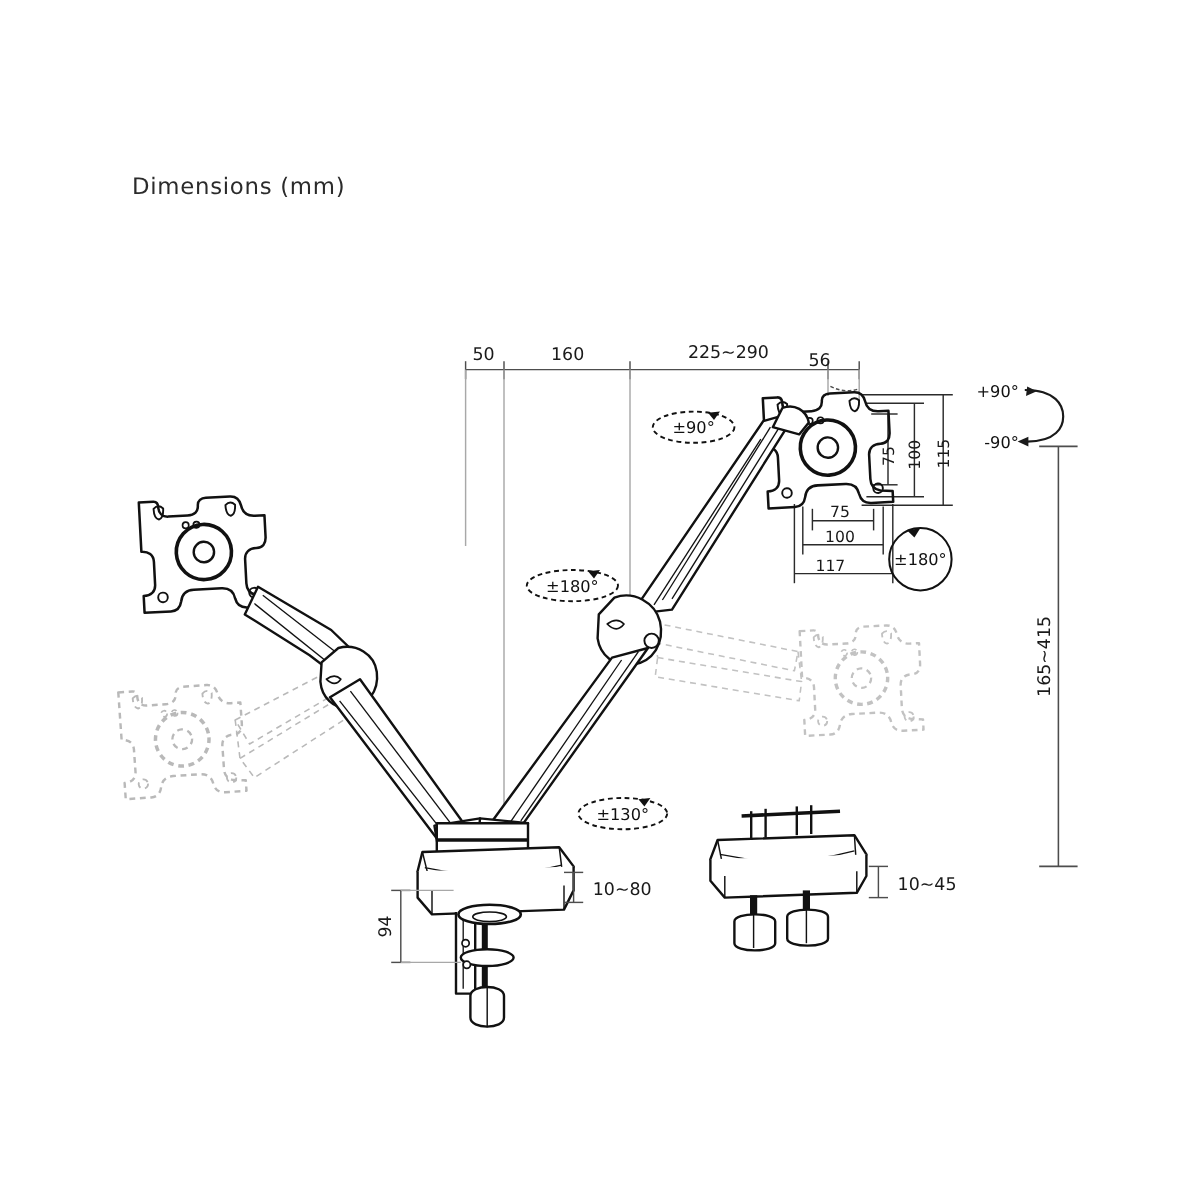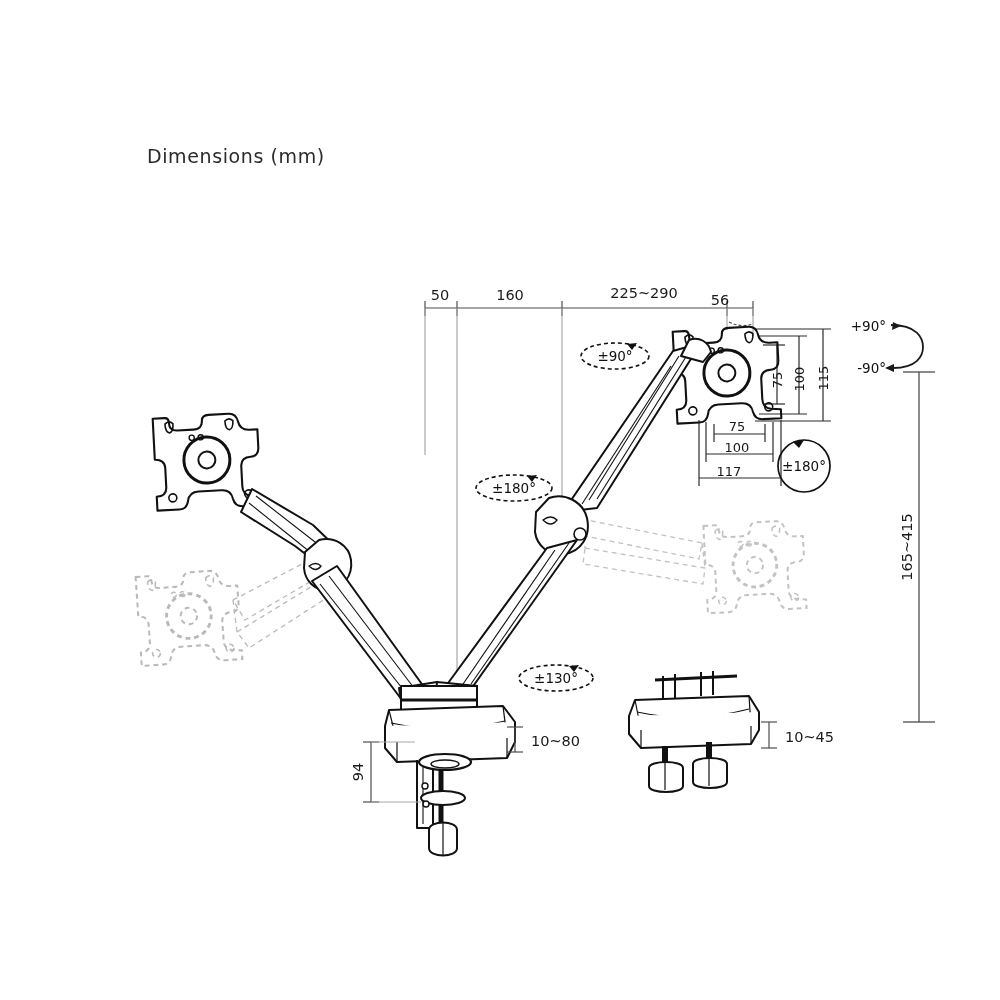--- a/index.html
+++ b/index.html
@@ -1,21 +1,21 @@
 <!DOCTYPE html>
 <html><head>
 <meta charset="utf-8">
 <style>
   html,body{margin:0;padding:0;}
   body{
     width:1000px;height:1000px;background:#ffffff;
     font-family:"Liberation Sans", sans-serif;
     color:#1a1a1a;overflow:hidden;position:relative;
   }
-  #stage{position:absolute;inset:0;width:868px;height:1000px;margin-left:37px;}
+  #stage{position:absolute;inset:0;width:868px;height:1000px;}
   #title{
     position:absolute;left:110px;top:145px;
     font-size:19px;letter-spacing:.6px;color:#2b2b2b;
     font-family:"DejaVu Sans", sans-serif;
     white-space:nowrap;
   }
   svg{position:absolute;left:0;top:0;}
   .dimtxt{
     font-family:"DejaVu Sans", sans-serif;
     font-size:14.5px;fill:#1a1a1a;

